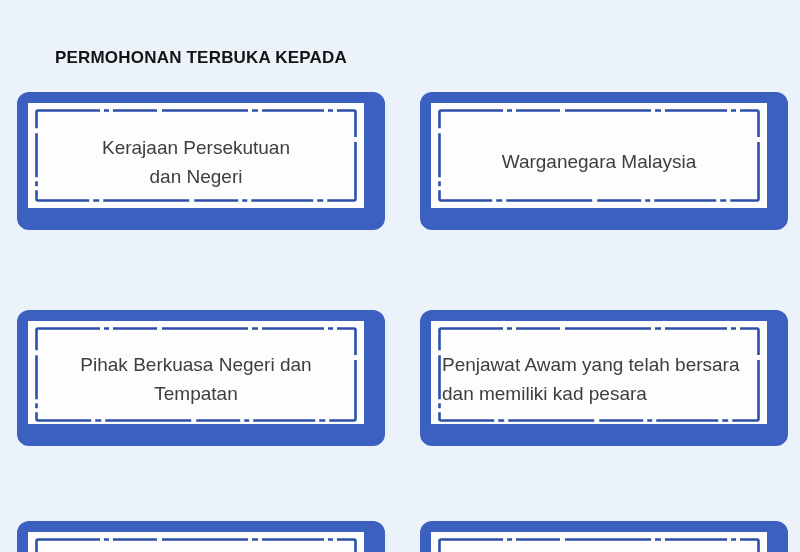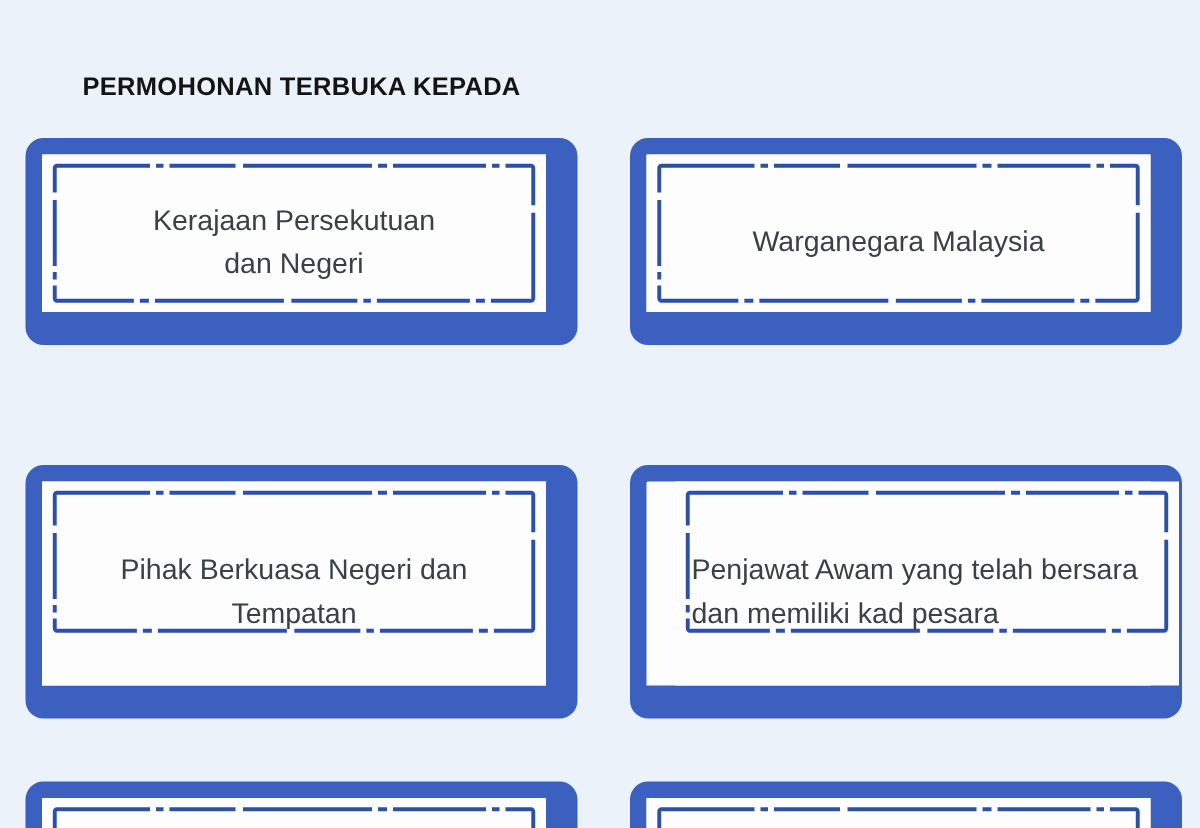--- a/index.html
+++ b/index.html
@@ -33,33 +33,33 @@
     width: 368px;
     border-style: solid;
     border-color: var(--blue, #3b60c0);
     border-width: 11px 21px 22px 11px; 
     border-radius: 12px;
     background: var(--panel, #fdfdfd);
   }
   .c-left  { left: 17px; }
   .c-right { left: 420px; }
   .r1 { top: 92px;  height: 138px; }
-  .r2 { top: 310px; height: 169px; }
+  .r2 { top: 310px; height: 136px; }
   .r3 { top: 521px; height: 140px; } 
 
   .card-inner {
     position: relative;
     width: 100%;
     height: 100%;
     background: var(--panel, #fdfdfd);
     display: flex;
     align-items: center;
     justify-content: center;
   }
-  .card-inner.start { justify-content: flex-start; margin-left: 19px; }
+  .card-inner.start { justify-content: flex-start; }
 
   .card-text {
     white-space: pre-line;
     text-align: center;
     font-size: 19px;
     line-height: 29px;
     color: var(--body-text, #3c4043);
     padding-top: 12px;
   }
   .card-text.left {

